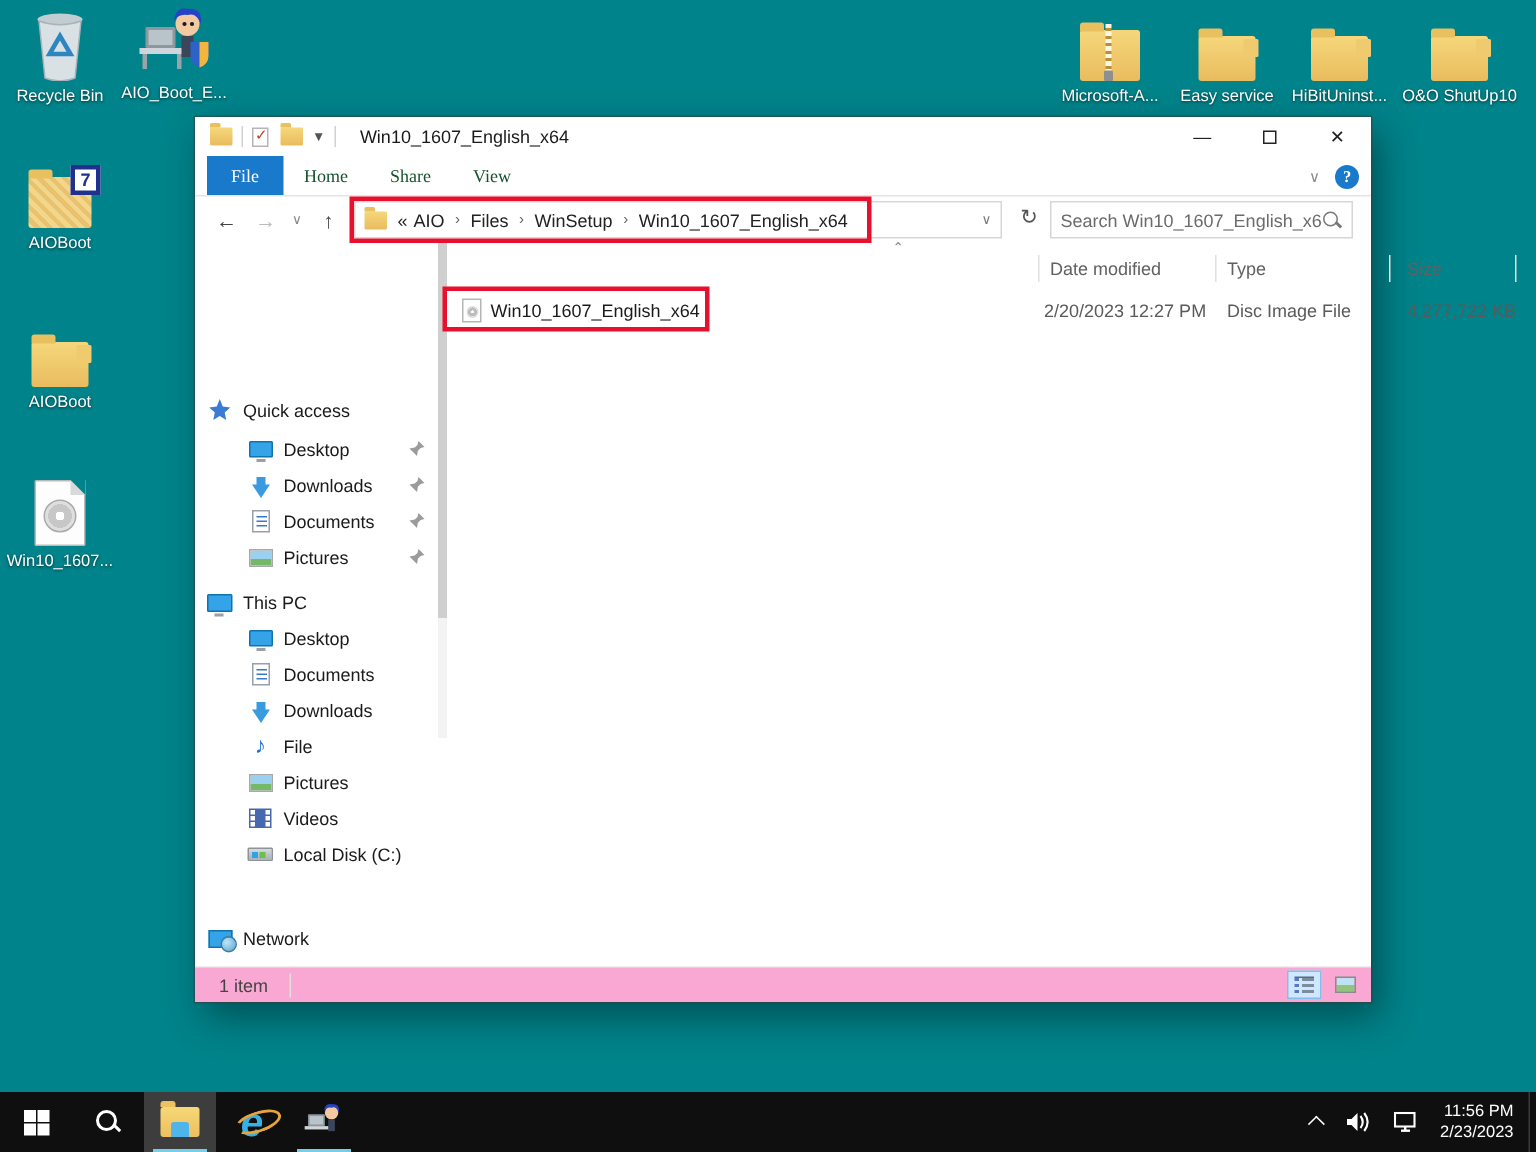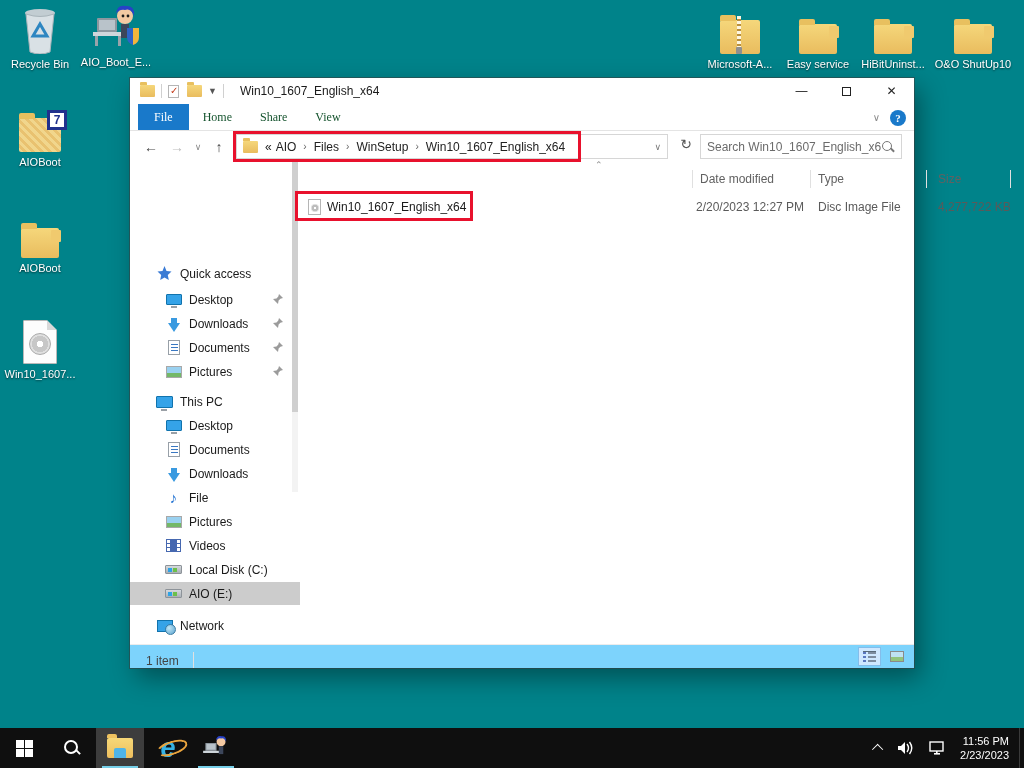--- a/index.html
+++ b/index.html
@@ -62,21 +62,21 @@
   .search-field .ph { flex:1; font-size:12px; white-space:nowrap; overflow:hidden; }
   .mag { position:relative; width:14px; height:14px; flex:none; }
   .mag::before { content:""; position:absolute; left:1px; top:1px; width:8px; height:8px; border:1.5px solid #777; border-radius:50%; }
   .mag::after { content:""; position:absolute; left:9px; top:9px; width:5px; height:1.5px; background:#777; transform:rotate(45deg); }
 
   .content { position:absolute; left:0; top:84px; right:0; bottom:24px; }
 
   
   .navpane { position:absolute; left:0; top:0; width:170px; height:100%; background:#fff; }
   .nav-row { position:absolute; left:0; width:170px; height:23px; display:flex; align-items:center; }
-  .nav-row.group { padding-left:26px; }
+  .nav-row.group { padding-left:8px; }
   .nav-row.child { padding-left:35px; }
   .nav-row.sel { background:#cccccc; }
   .nav-ic { width:17px; height:16px; margin-right:7px; flex:none; display:flex; align-items:center; justify-content:center; }
   .nav-txt { color:#1a1a1a; font-size:12px; white-space:nowrap; }
   .pin { position:absolute; right:16px; top:5px; width:12px; height:12px; }
   .pin svg { display:block; }
   .nav-scroll { position:absolute; right:2px; top:0; width:6px; height:330px; background:#f3f3f3; }
   .nav-scroll .thumb { width:6px; height:250px; background:#cfcfcf; }
 
   
@@ -108,21 +108,21 @@
   .file-row { position:absolute; left:0; top:32px; right:10px; height:26px; }
   .cell { position:absolute; top:0; height:26px; display:flex; align-items:center; color:#5a5a5a; font-size:12px; white-space:nowrap; }
   .cell.name { color:#1a1a1a; }
   .mini-disc { position:relative; width:13px; height:16px; background:#fff; border:1px solid #b5b5b5; margin-right:6px; flex:none; }
   .mini-disc::after { content:""; position:absolute; left:2px; top:4px; width:8px; height:8px; border-radius:50%; background:radial-gradient(circle,#fff 0 1px,#bdbdbd 1px 3px,#ddd 3px); }
 
   
   .redbox { position:absolute; border:3px solid #e8112d; pointer-events:none; z-index:6; }
 
   
-  .statusbar { position:absolute; left:0; right:0; bottom:0; height:24px; border-top:1px solid #ececec; display:flex; align-items:flex-end; background:#7dd3fc; }
+  .statusbar { position:absolute; left:0; right:0; bottom:0; height:24px; border-top:1px solid #ececec; display:flex; align-items:center; background:#f9a8d4; }
   .status-txt { margin-left:16px; color:#444; font-size:12px; }
   .status-div { width:1px; height:16px; background:#e0e0e0; margin-left:14px; }
   .viewbtns { position:absolute; right:6px; top:2px; display:flex; gap:4px; }
   .vbtn { width:23px; height:19px; display:flex; align-items:center; justify-content:center; }
   .vbtn.active { background:#cfe8ff; border:1px solid #84bdea; }
   .ic-details { width:13px; height:11px; background:linear-gradient(#5a6b7a 0 1px,transparent 1px) ; position:relative; }
   .ic-details::before { content:""; position:absolute; left:0; top:1px; width:3px; height:2px; background:#5a78c0; box-shadow:0 4px 0 #5a78c0, 0 8px 0 #5a78c0; }
   .ic-details::after { content:""; position:absolute; left:5px; top:1px; width:8px; height:2px; background:#7d8da0; box-shadow:0 4px 0 #7d8da0, 0 8px 0 #7d8da0; }
   .ic-thumb { width:14px; height:11px; border:1px solid #8a8a8a; background:linear-gradient(#bfe2f2 0 55%, #93c47d 55%); }
 
@@ -402,26 +402,20 @@
           <span class="nav-ic">
               <span class="ic-film"></span>
             </span>
           <span class="nav-txt">Videos</span>
         </div>
         <div class="nav-row child" style="top:396px">
           <span class="nav-ic">
               <span class="ic-drive"></span>
             </span>
           <span class="nav-txt">Local Disk (C:)</span>
-        </div>
-        <div class="nav-row child sel" style="top:420px">
-          <span class="nav-ic">
-              <span class="ic-drive"></span>
-            </span>
-          <span class="nav-txt">AIO (E:)</span>
         </div>
 
         <div class="nav-row group" style="top:452px">
           <span class="nav-ic">
               <span class="ic-globe-mon"></span>
             </span>
           <span class="nav-txt">Network</span>
         </div>
         <div class="nav-row group" style="top:484px">
           <span class="nav-ic">

